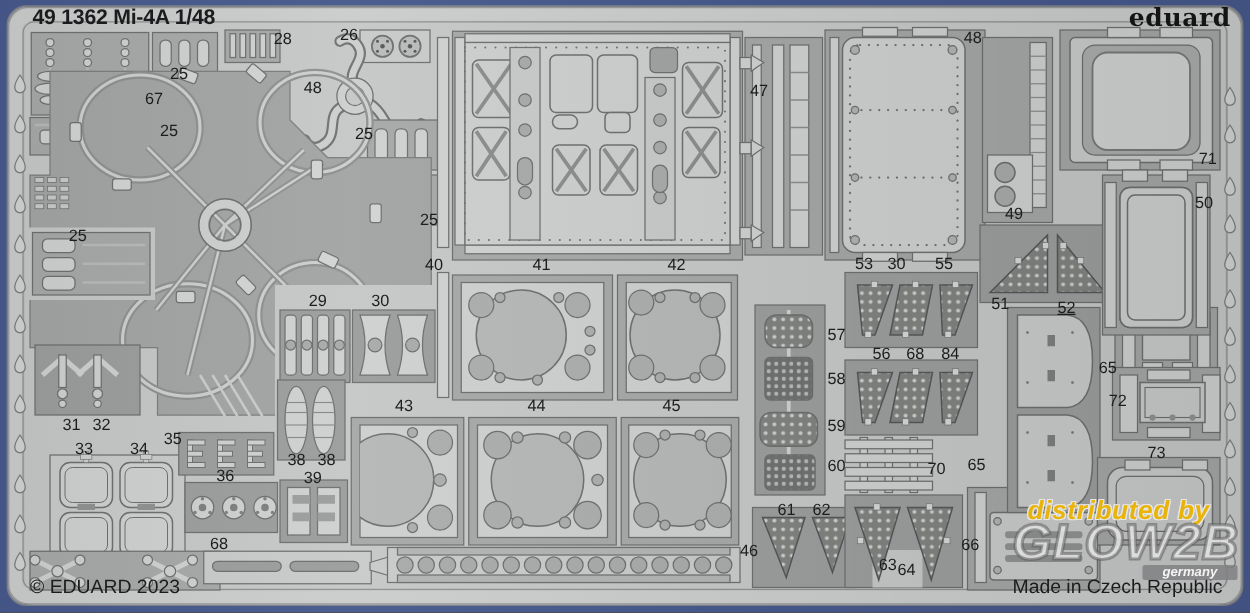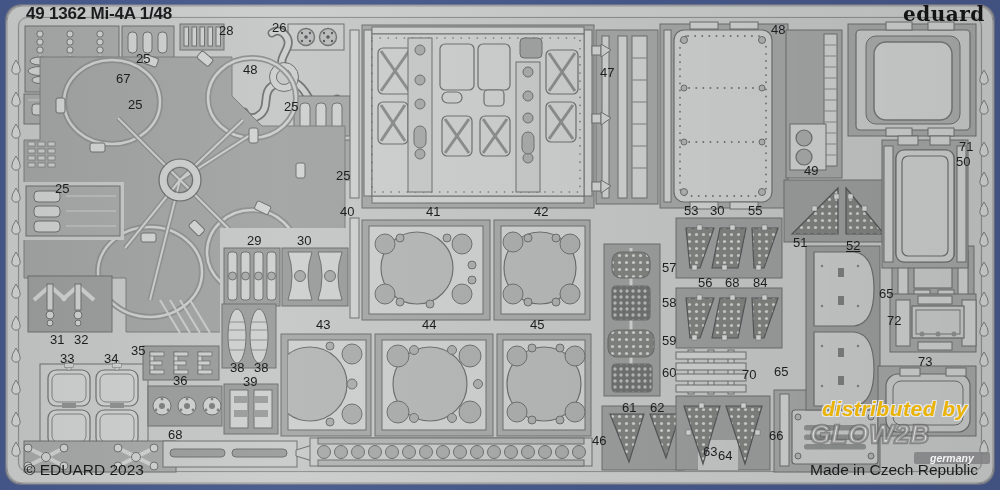--- a/index.html
+++ b/index.html
@@ -12,21 +12,21 @@
          font-family:"DejaVu Serif","Liberation Serif",serif;letter-spacing:.5px;}
   .copyright{left:24px;top:461px;font-size:15.5px;color:#1c1c1e;}
   .madein{left:810px;top:461px;font-size:15.5px;color:#1c1c1e;}
   #labels-layer{position:absolute;inset:0;z-index:4;}
   .part-label{position:absolute;font-size:13px;color:#1d1d1f;line-height:13px;}
   .shade{position:absolute;inset:0;z-index:3;pointer-events:none;
     background:linear-gradient(90deg,rgba(0,0,0,.05),rgba(255,255,255,.03) 28%,rgba(0,0,0,.04) 62%,rgba(0,0,0,.09));}
   .wm{z-index:6;font-style:italic;font-weight:bold;}
   .wm1{left:822px;top:397px;font-size:21px;color:#eab308;letter-spacing:.5px;
        text-shadow:-1px -1px 0 #e6e6e6,1px -1px 0 #e6e6e6,-1px 1px 0 #e6e6e6,1px 1px 0 #e6e6e6;}
-  .wm2{left:810px;top:412px;font-size:26px;line-height:44px;color:rgba(238,238,238,.82);
+  .wm2{left:810px;top:412px;font-size:40px;line-height:44px;color:rgba(238,238,238,.82);
        letter-spacing:1px;-webkit-text-stroke:2.5px rgba(95,95,95,.55);
        text-shadow:0 0 1px rgba(80,80,80,.4);}
   .wm3{left:914px;top:452px;font-size:10.5px;color:#f4f4f4;background:rgba(128,128,131,.85);
        padding:0 16px;border-radius:2px;}
 </style>
 </head>
 <body>
 
 <div class="stage" style="background: rgb(71, 89, 141);">
 
@@ -831,21 +831,21 @@
       <div class="part-label" style="left: 340px; top: 205px;">40</div>
       <div class="part-label" style="left: 426px; top: 205px;">41</div>
       <div class="part-label" style="left: 534px; top: 205px;">42</div>
       <div class="part-label" style="left: 316px; top: 318px;">43</div>
       <div class="part-label" style="left: 422px; top: 318px;">44</div>
       <div class="part-label" style="left: 530px; top: 318px;">45</div>
       <div class="part-label" style="left: 592px; top: 434px;">46</div>
       <div class="part-label" style="left: 600px; top: 66px;">47</div>
       <div class="part-label" style="left: 771px; top: 23px;">48</div>
       <div class="part-label" style="left: 804px; top: 164px;">49</div>
-      <div class="part-label" style="left: 959px; top: 140px;">71</div>
+      <div class="part-label" style="left: 959px; top: 120px;">71</div>
       <div class="part-label" style="left: 956px; top: 155px;">50</div>
       <div class="part-label" style="left: 793px; top: 236px;">51</div>
       <div class="part-label" style="left: 846px; top: 239px; text-decoration: underline;">52</div>
       <div class="part-label" style="left: 684px; top: 204px;">53</div>
       <div class="part-label" style="left: 710px; top: 204px;">30</div>
       <div class="part-label" style="left: 748px; top: 204px;">55</div>
       <div class="part-label" style="left: 698px; top: 276px;">56</div>
       <div class="part-label" style="left: 725px; top: 276px;">68</div>
       <div class="part-label" style="left: 753px; top: 276px;">84</div>
       <div class="part-label" style="left: 662px; top: 261px;">57</div>

